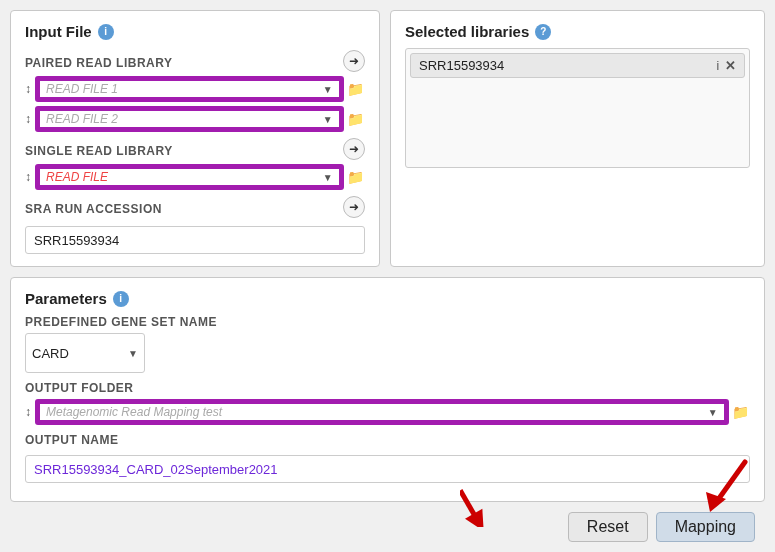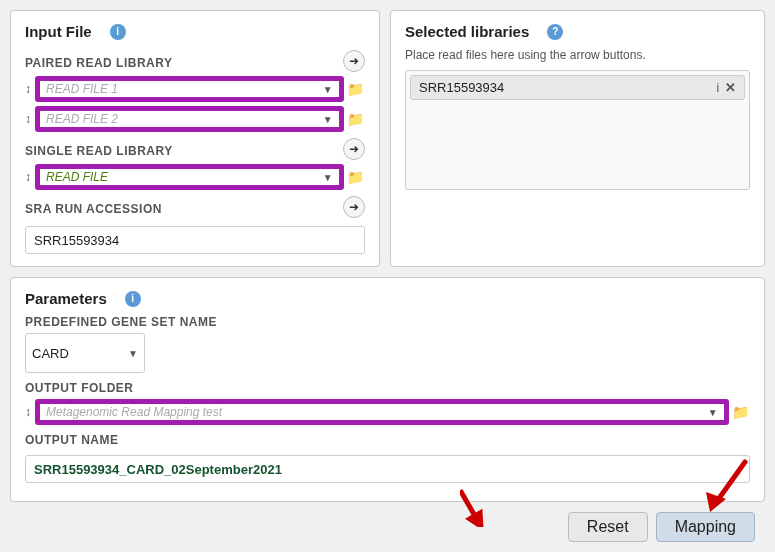--- a/index.html
+++ b/index.html
@@ -38,21 +38,21 @@
     .selected-libraries-panel {
       flex: 1;
     }
     .panel-title {
       font-size: 15px;
       font-weight: bold;
       color: #222;
       margin-bottom: 8px;
       display: flex;
       align-items: center;
-      gap: 18px;
+      gap: 6px;
     }
     .info-icon {
       display: inline-flex;
       align-items: center;
       justify-content: center;
       width: 16px;
       height: 16px;
       border-radius: 50%;
       background: #5b9bd5;
       color: #fff;
@@ -212,24 +212,23 @@
       align-items: center;
       justify-content: space-between;
     }
     .output-name-input {
       width: 100%;
       height: 28px;
       border: 1px solid #ccc;
       border-radius: 3px;
       padding: 2px 8px;
       font-size: 13px;
-      color: #14532d;
+      color: #6d28d9;
       background: #fff;
       margin-top: 4px;
-      font-weight: bold;
     }
     .bottom-row {
       display: flex;
       justify-content: flex-end;
       align-items: center;
       gap: 8px;
       padding-right: 10px;
       position: relative;
     }
     .btn {
@@ -292,40 +291,39 @@
       
       <div class="section-row-with-arrow">
         <div class="section-label">SINGLE READ LIBRARY</div>
         <div class="arrow-right-btn">➜</div>
       </div>
 
       
       <div class="input-row">
         <span class="sort-icon">↕</span>
         <div class="read-input-wrap">
-          <span style="color:#4d7c0f;font-style:italic;">READ FILE</span>
+          <span style="color:#ef4444;font-style:italic;">READ FILE</span>
           <span class="dropdown-arrow">▼</span>
         </div>
         <span class="folder-icon">📁</span>
       </div>
 
       
       <div class="section-row-with-arrow">
         <div class="section-label">SRA RUN ACCESSION</div>
         <div class="arrow-right-btn">➜</div>
       </div>
       <input class="sra-input" type="text" value="SRR15593934" style="">
     </div>
 
     <div class="panel selected-libraries-panel">
       <div class="panel-title">
         <span>Selected libraries</span>
         <span class="question-icon">?</span>
       </div>
-      <div class="subtitle-text">Place read files here using the arrow buttons.</div>
       <div class="library-list">
         <div class="library-item">
           <span>SRR15593934</span>
           <div class="library-item-actions">
             <span class="lib-info-icon">i</span>
             <span class="lib-close-icon">✕</span>
           </div>
         </div>
       </div>
     </div>

